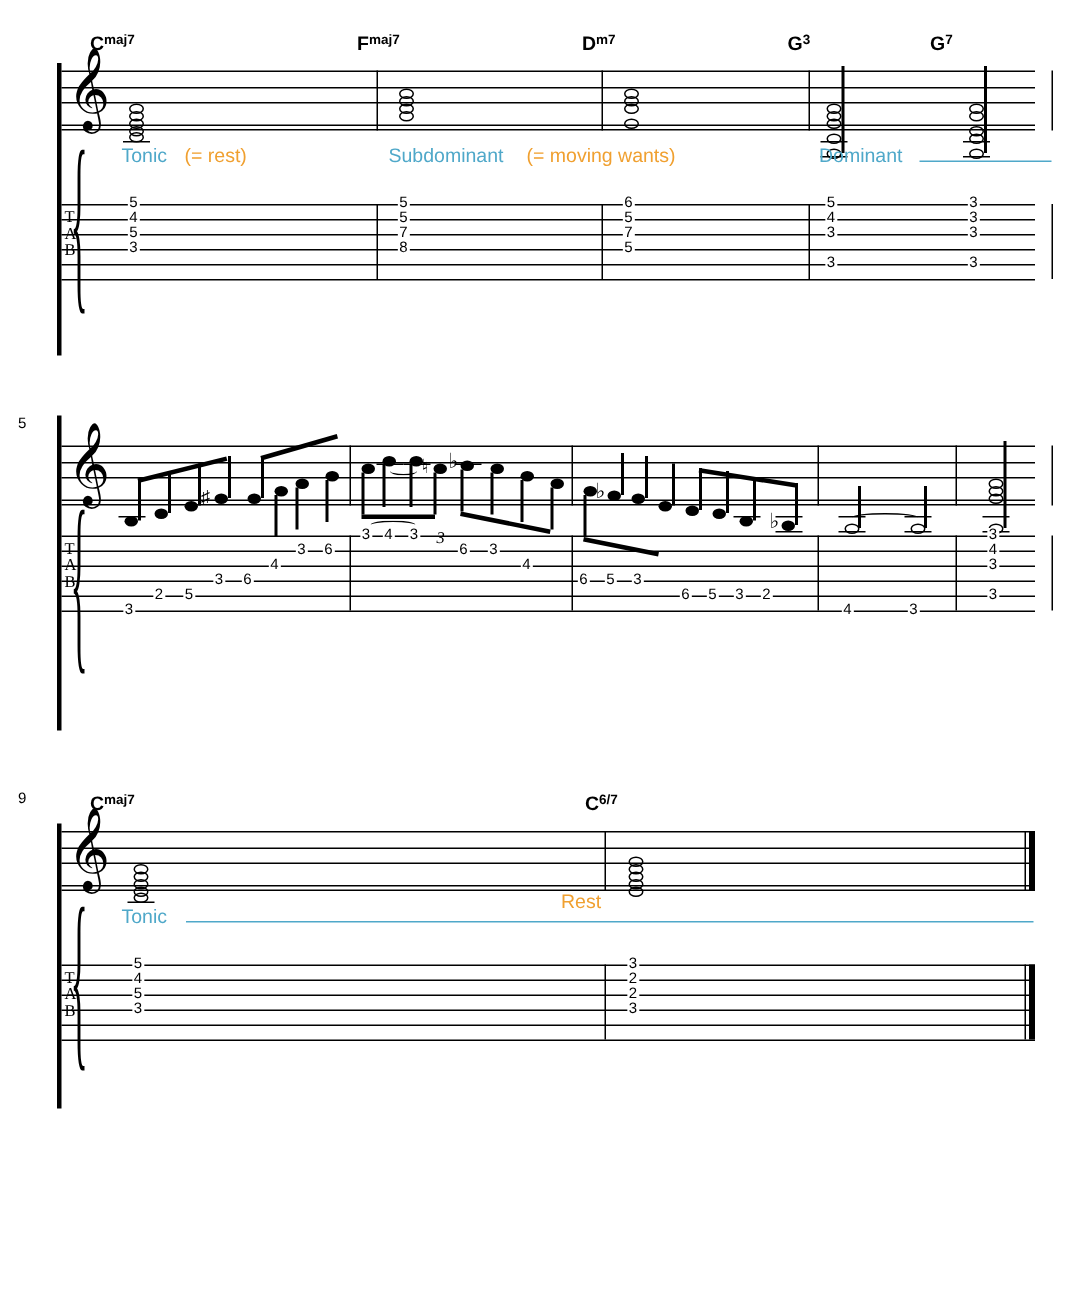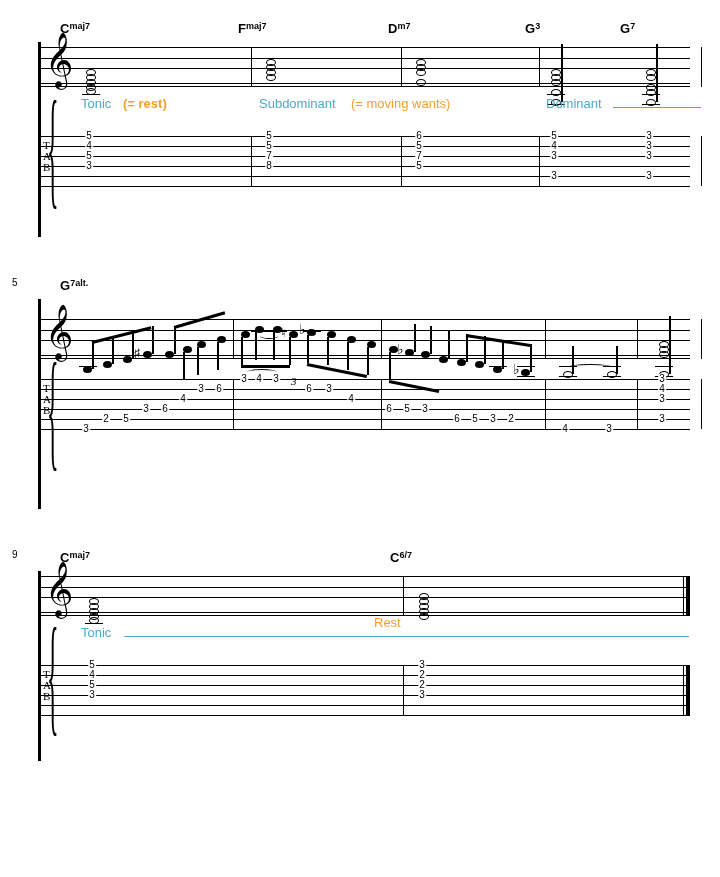--- a/index.html
+++ b/index.html
@@ -276,21 +276,21 @@
       <div id="staff1-bars">
           <div class="barline" style="left: 210px;"></div>
           <div class="barline" style="left: 360px;"></div>
           <div class="barline" style="left: 498px;"></div>
           <div class="barline" style="left: 660px;"></div>
         </div>
     </div>
 
     <div style="position:relative; height:24px;">
       <span class="annot blue" style="left:40px; top:4px;">Tonic </span>
-      <span class="annot orange" style="left:82px; top:4px;font-weight:bold;">(= rest)</span>
+      <span class="annot orange" style="left:82px; top:4px;">(= rest)</span>
       <span class="annot blue" style="left:218px; top:4px;">Subdominant </span>
       <span class="annot orange" style="left:310px; top:4px;">(= moving wants)</span>
       <span class="annot blue" style="left:505px; top:4px;">Dominant</span>
       <div class="underline" style="left:572px; top:14px; width:88px;"></div>
     </div>
 
     <div class="tab">
       <div class="tlines">
         <div style="top:0"></div>
           <div style="top:10px"></div>
@@ -331,23 +331,20 @@
           <div class="barline" style="left: 360px; top: 0px; height: 50px;"></div>
           <div class="barline" style="left: 498px; top: 0px; height: 50px;"></div>
           <div class="barline" style="left: 660px; top: 0px; height: 50px;"></div>
         </div>
     </div>
   </div>
 </div>
 
 <div class="system">
   <span class="measure-num" style="left:12px;">5</span>
-  <div class="chord-row">
-    <span class="chord" style="position:absolute; left:60px;"><span>G</span><sup>7alt.</sup></span>
-  </div>
 
   <div class="staff-wrap" style="height:210px;">
     <div class="brace" style="top: 95px;">{</div>
 
     <div class="staff" style="height:70px;">
       <div class="lines" style="top:20px;">
           <div class="line4"></div>
         </div>
       <span class="clef" style="top:9px;">𝄞</span>
       <div id="staff2-notes">

